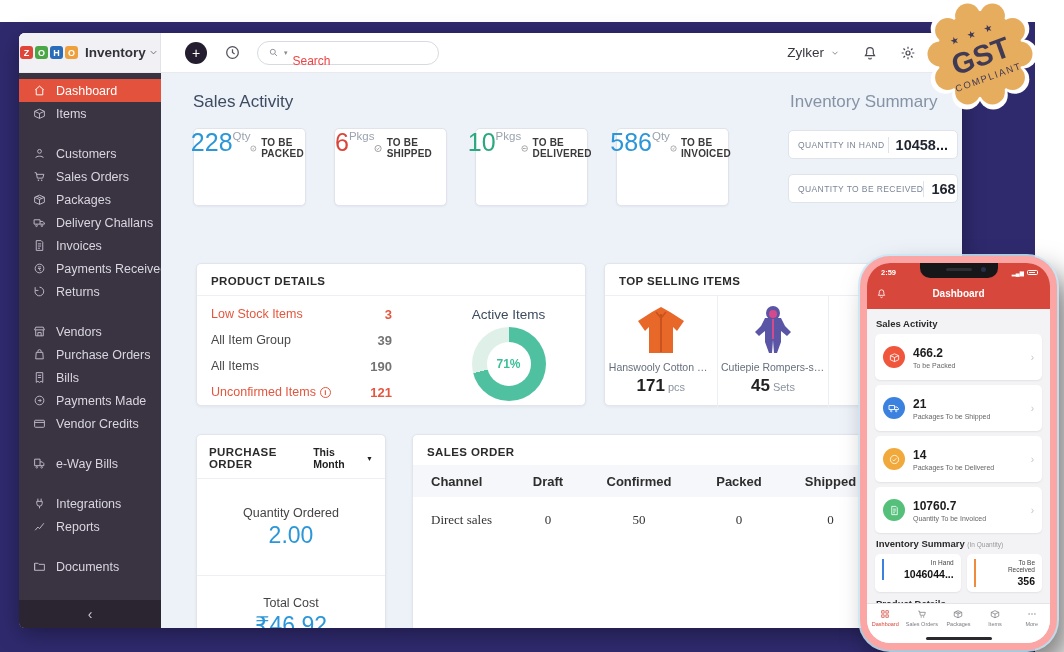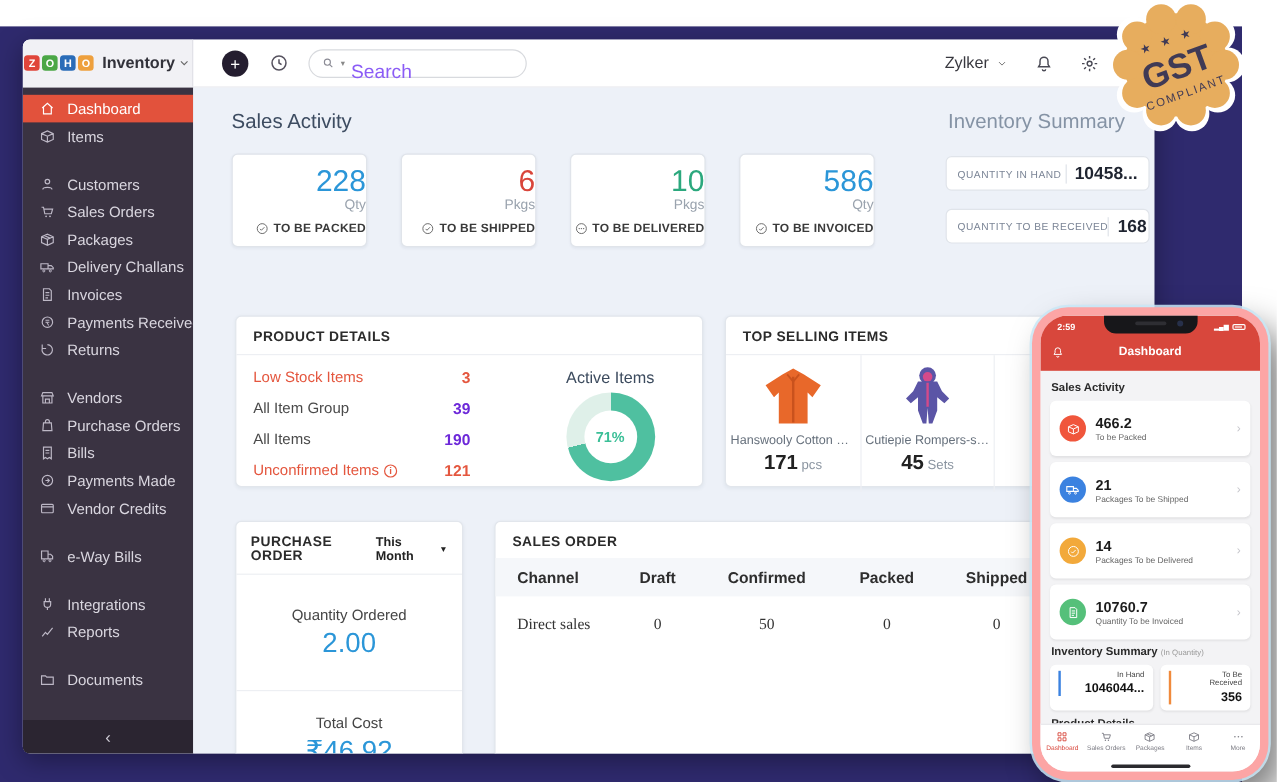--- a/index.html
+++ b/index.html
@@ -23,21 +23,21 @@
   .lg { width:13px; height:13px; border-radius:3px; color:#fff; font-size:9px; font-weight:bold;
     display:flex; align-items:center; justify-content:center; }
   .lg0{background:#e0453a}.lg1{background:#4ba746}.lg2{background:#2a6cb8}.lg3{background:#eea03d}
   .logo-product { font-size:13.5px; font-weight:bold; color:#32323a; margin-left:5px; }
   .ic { display:inline-block; vertical-align:middle; }
   .plus-btn { width:22px; height:22px; border-radius:50%; background:#241d2f; color:#fff;
     display:flex; align-items:center; justify-content:center; font-size:14px; margin-left:24px; cursor:pointer; }
   .clock-btn { margin-left:17px; color:#56525f; display:flex; }
   .search { margin-left:16px; width:182px; height:24px; border:1px solid #d8dade; border-radius:13px;
     background:#fff; display:flex; align-items:center; padding:0 10px; gap:5px; }
-  .search .ph { font-size:16px; color:#8b5cf6;margin-top:16px; }
+  .search .ph { font-size:12px; color:#ef4444;margin-top:16px; }
   .search .caret { font-size:7px; color:#888; }
   .tb-right { margin-left:auto; margin-right:46px; display:flex; align-items:center; gap:22px; }
   .account { display:flex; align-items:center; gap:6px; font-size:13.5px; color:#38383f; cursor:pointer; }
   .tb-icon { color:#4a4a55; display:flex; cursor:pointer; }
 
   
   .main { flex:1; display:flex; min-height:0; }
 
   
   .sidebar { width:142px; flex:0 0 142px; background:#3a3342; position:relative; padding-top:6px; overflow:hidden; }
@@ -49,21 +49,21 @@
   .sb-item.active .ic { color:#fff; }
   .sb-collapse { position:absolute; left:0; right:0; bottom:0; height:28px; background:#2b2531;
     color:#cfccd6; display:flex; align-items:center; justify-content:center; font-size:14px; cursor:pointer; }
 
   
   .content { flex:1; position:relative; background:#edf1f8; overflow:hidden; }
   .sec-title { font-size:17px; color:#3d4c61; }
   .sec-title-muted { font-size:17px; color:#8593a5; }
 
   .sa-card { width:113px; height:78px; background:#fff; border:1px solid #e0e4ea; border-radius:5px;
-    display:flex; flex-direction:column; align-items:flex-end; justify-content:center; cursor:pointer;
+    display:flex; align-items:flex-start; justify-content:center; cursor:pointer;
     box-shadow:0 1px 2px rgba(40,60,90,.05); }
   .sa-val { font-size:25px; line-height:26px; }
   .v-blue{color:#2b96d8}.v-red{color:#d9453a}.v-teal{color:#2ba87d}
   .sa-unit { font-size:11.5px; color:#9aa3ae; margin-top:1px; }
   .sa-label { margin-top:8px; font-size:10px; font-weight:bold; color:#3a3a3a; display:flex; align-items:center; gap:4px; letter-spacing:.2px; }
   .sa-label .ic { color:#6b6b6b; }
 
   .inv-row { width:170px; height:29px; background:#fff; border:1px solid #e0e4ea; border-radius:5px;
     display:flex; align-items:center; padding:0 9px; }
   .inv-label { font-size:8.5px; letter-spacing:.4px; color:#7b8596; flex:1; white-space:nowrap; }
@@ -72,21 +72,21 @@
   .card { background:#fff; border:1px solid #e2e6ec; border-radius:5px; box-shadow:0 1px 3px rgba(40,60,90,.06); }
   .card-head { display:flex; align-items:center; justify-content:space-between;
     padding:11px 14px 8px 14px; border-bottom:1px solid #edeff3; }
   .card-title { font-size:11.5px; font-weight:bold; letter-spacing:.4px; color:#2b2b2b; }
 
   
   .pd-body { display:flex;gap:40px; }
   .pd-rows { width:195px; padding:5px 0 5px 14px; }
   .pd-row { height:26px; display:flex; align-items:center; justify-content:space-between; cursor:pointer; }
   .pd-label { font-size:12.5px; color:#4a4a4a; display:flex; align-items:center; gap:4px; }
-  .pd-val { font-size:13px; font-weight:bold; color:#6d28d9; }
+  .pd-val { font-size:13px; font-weight:bold; color:#737373; }
   .red { color:#e4563e !important; }
   .info-i { width:11px; height:11px; border:1px solid #e4563e; border-radius:50%; color:#e4563e;
     font-size:8px; display:inline-flex; align-items:center; justify-content:center; font-weight:bold; }
   .pd-chart { flex:1; display:flex; flex-direction:column; align-items:center; padding-top:11px; }
   .pd-chart-title { font-size:13.5px; color:#3c4b5e; }
   .donut { width:74px; height:74px; border-radius:50%; margin-top:5px; position:relative;
     background:conic-gradient(#4fc0a0 0deg 255.6deg, #dff0e9 255.6deg 360deg); }
   .donut-hole { position:absolute; left:15px; top:15px; width:44px; height:44px; border-radius:50%;
     background:#fff; display:flex; align-items:center; justify-content:center;
     font-size:12px; font-weight:bold; color:#3bbf97; }

